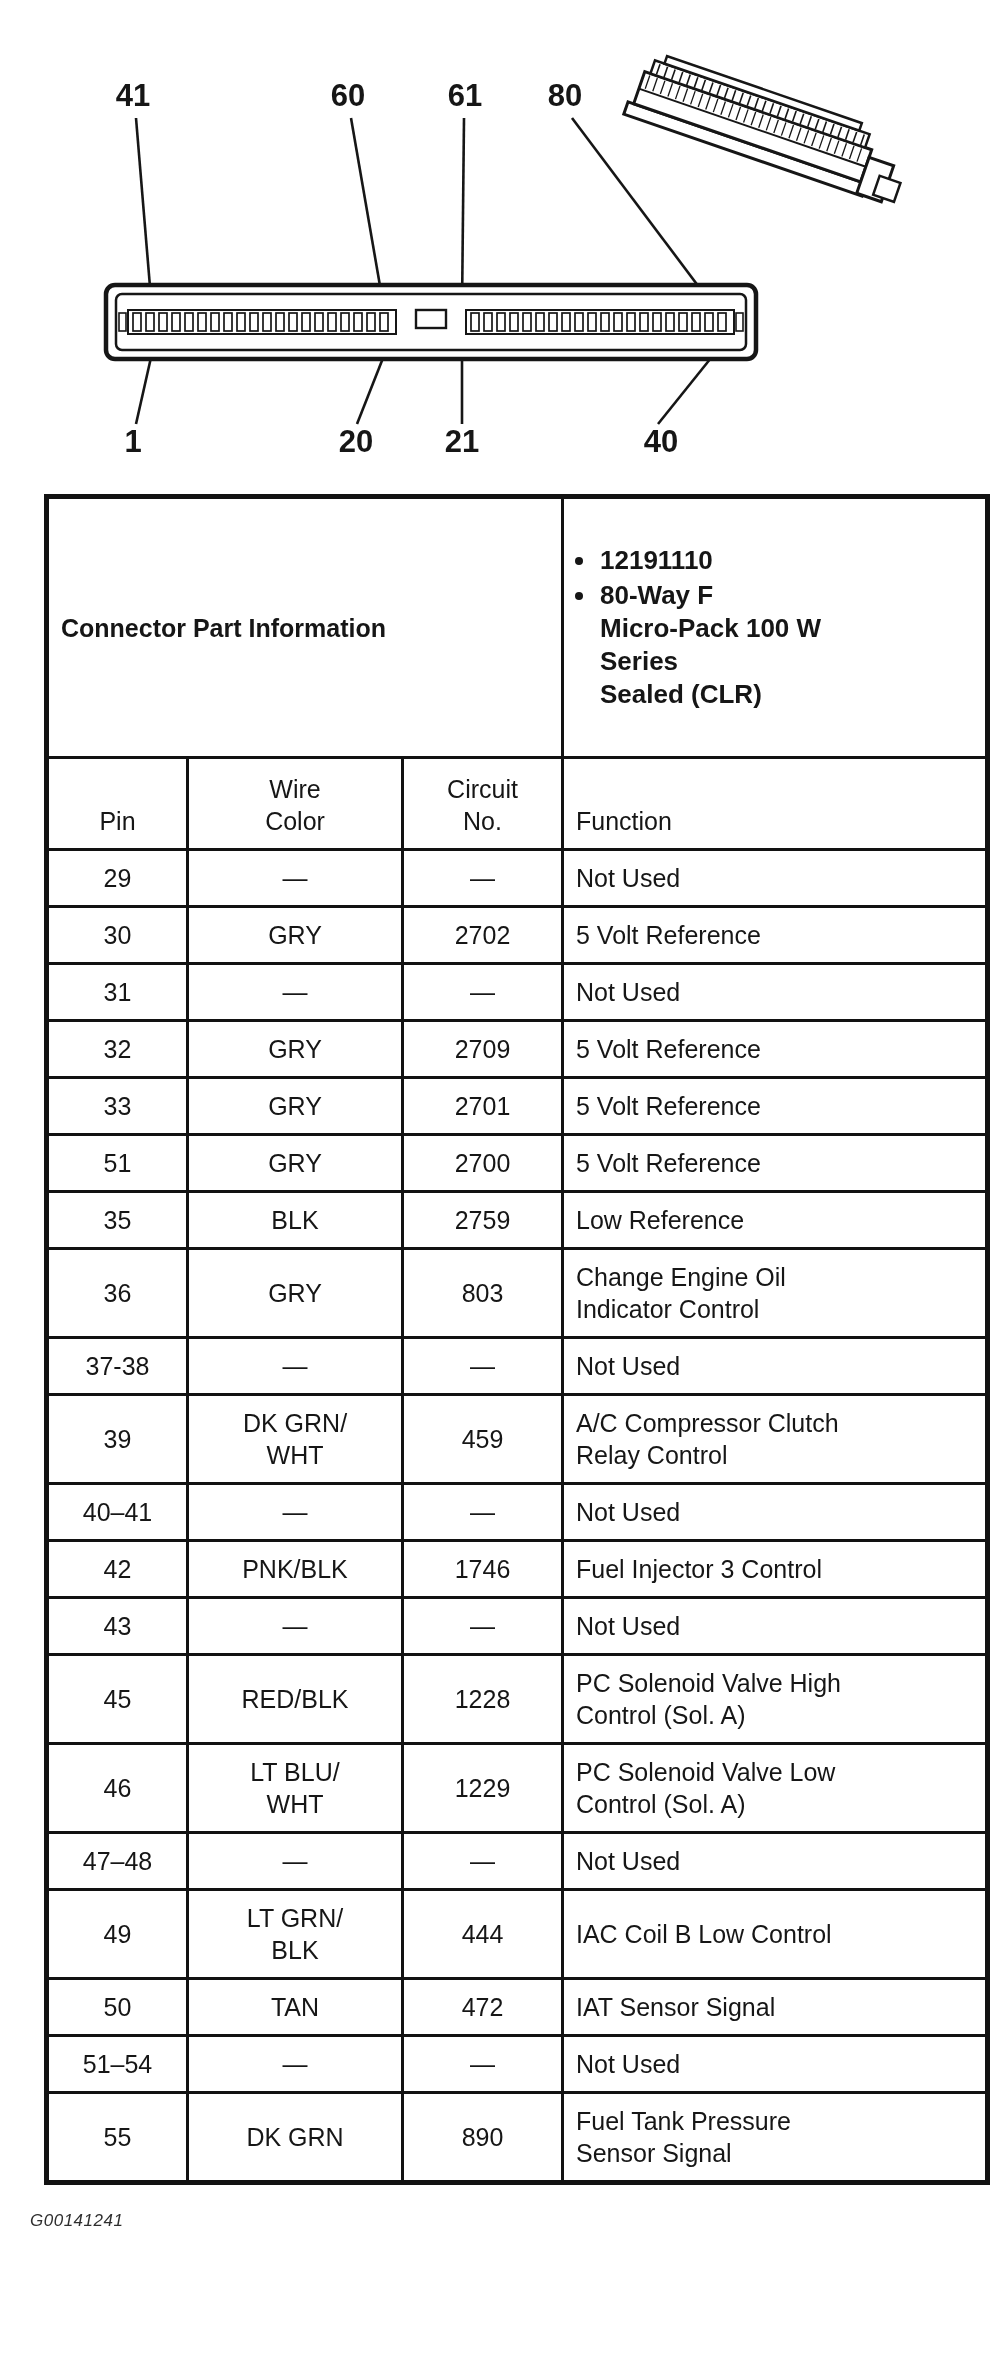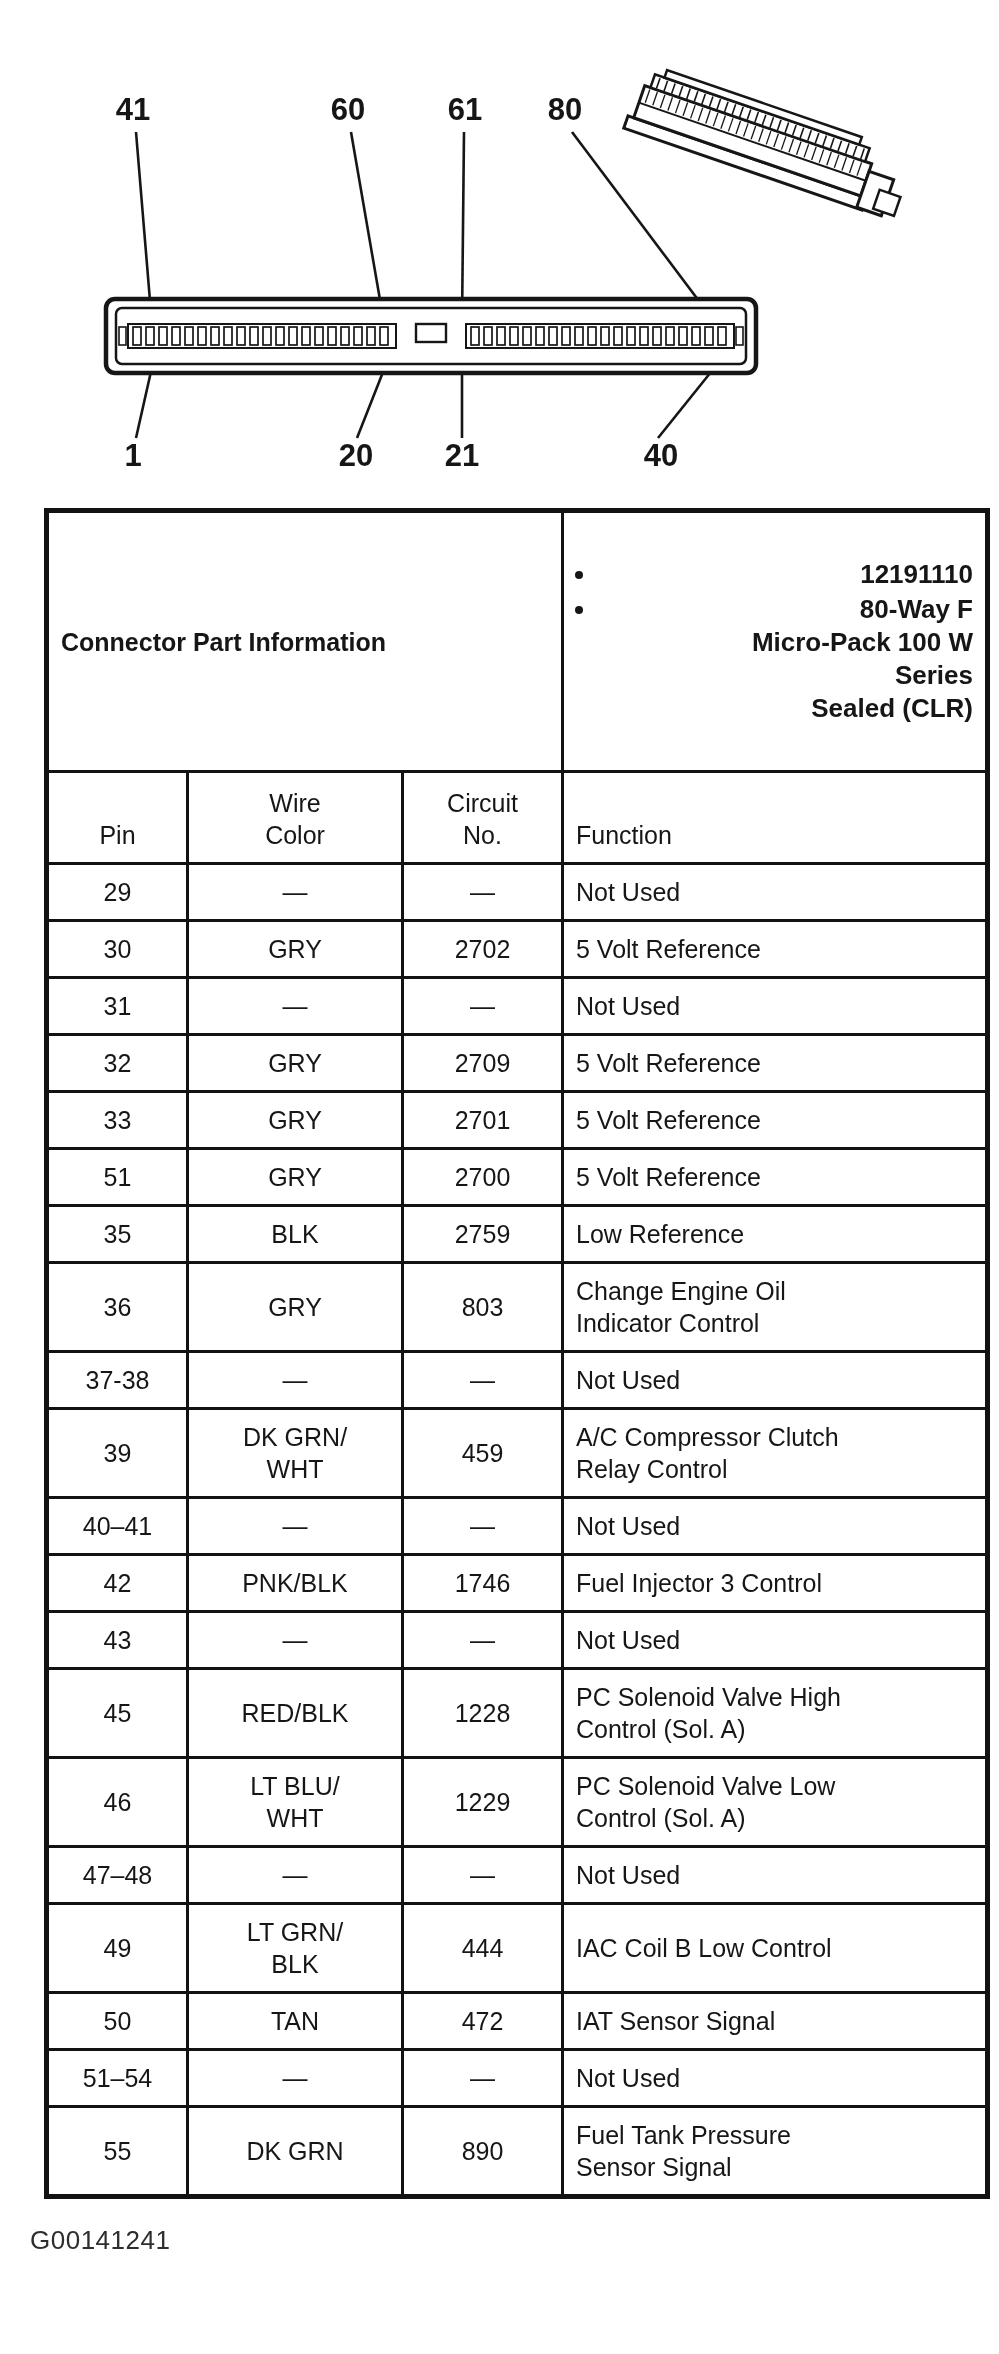--- a/index.html
+++ b/index.html
@@ -2,21 +2,21 @@
 <html><head>
 <meta charset="utf-8">
 <style>
   * { margin:0; padding:0; box-sizing:border-box; }
   html, body { background:#ffffff; }
   body {
     width:999px; height:2354px;
     font-family:"Liberation Sans", sans-serif;
     color:#161616;
   }
-  .page { padding-top:14px; }
+  .page { }
 
   
   svg.connector-figure { display:block; }
   svg text {
     font-family:"Liberation Sans", sans-serif;
     font-weight:700; fill:#161616;
   }
   .fig-label { font-size:31px; }
 
   
@@ -34,35 +34,36 @@
     padding:11px 12px;
     white-space:pre-line;
     vertical-align:middle;
   }
   .c { text-align:center; }
   .l { text-align:left; }
   .hdr { font-weight:400; font-size:26px; }
   .part-info-label-cell {
     text-align:left; font-weight:700; font-size:27px; height:218px;
   }
-  .part-info-list-cell { vertical-align:middle;text-align:right; }
+  .part-info-list-cell { vertical-align:middle; }
   .part-info-list {
     list-style:disc;
     margin-left:22px;
     font-weight:700; font-size:26px; line-height:1.27;
   }
   .part-info-list li { white-space:pre-line; padding-left:2px; margin:2px 0; }
   .col-hdr-row td { height:92px; vertical-align:bottom; }
 
   
   .figure-id {
     margin:26px 0 0 30px;
-    font-size:26px;
+    font-size:17px;
     letter-spacing:0.5px;
     color:#2e2e2e;
+    font-style:italic;
   }
 </style>
 </head>
 <body>
 
 <div class="page">
 
   <svg class="connector-figure" width="999" height="470" viewBox="0 0 999 470">
 
     <g stroke="#161616" stroke-width="2.6">

